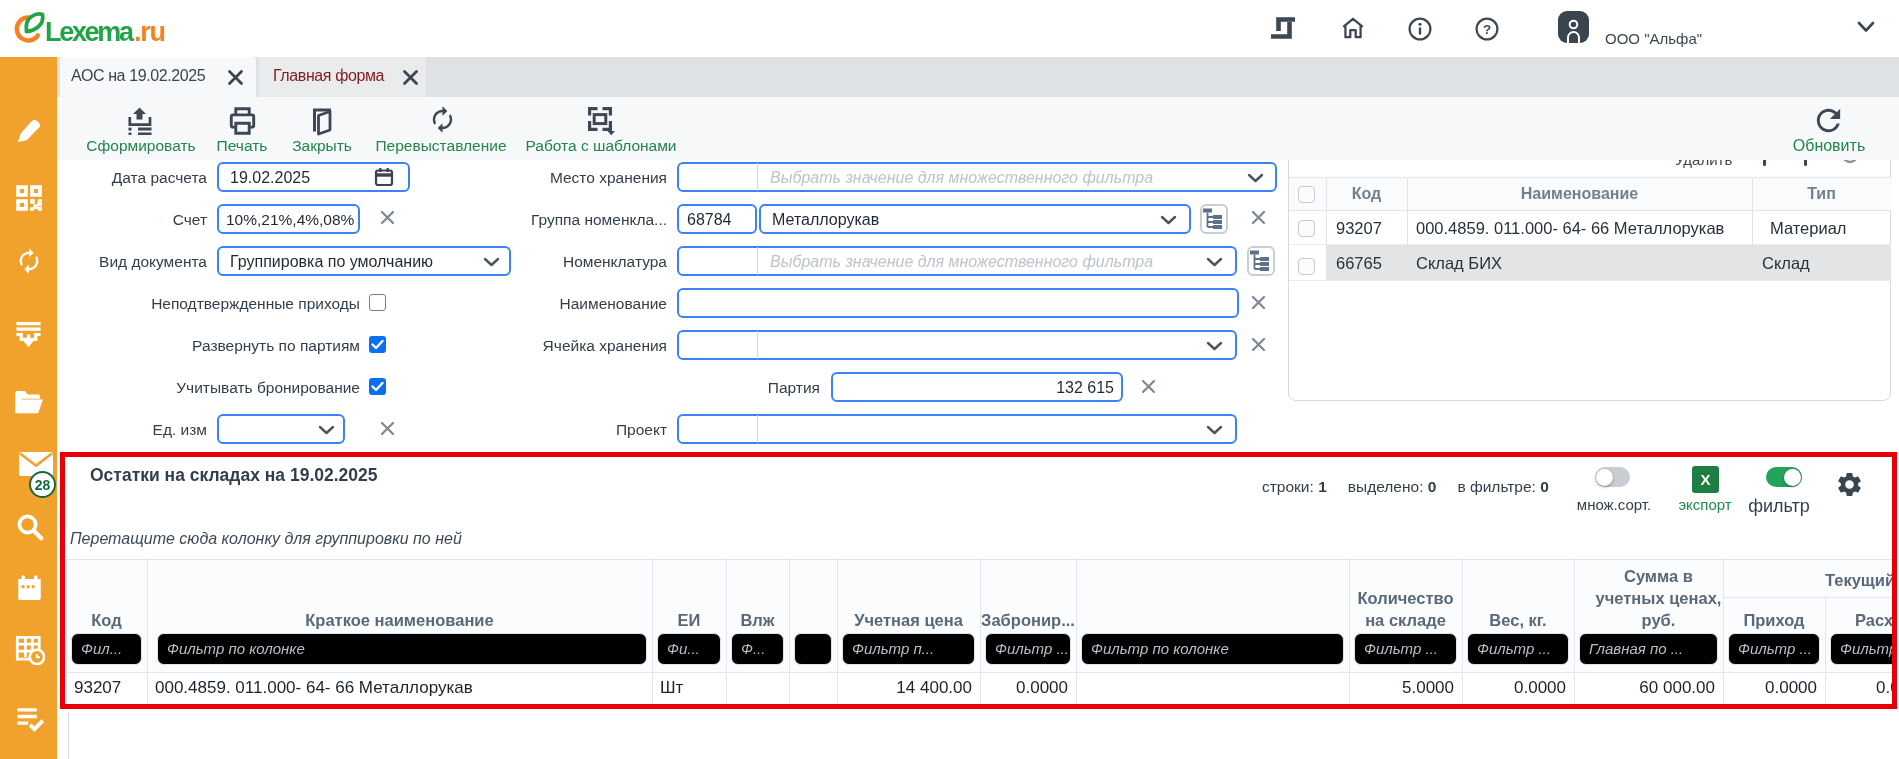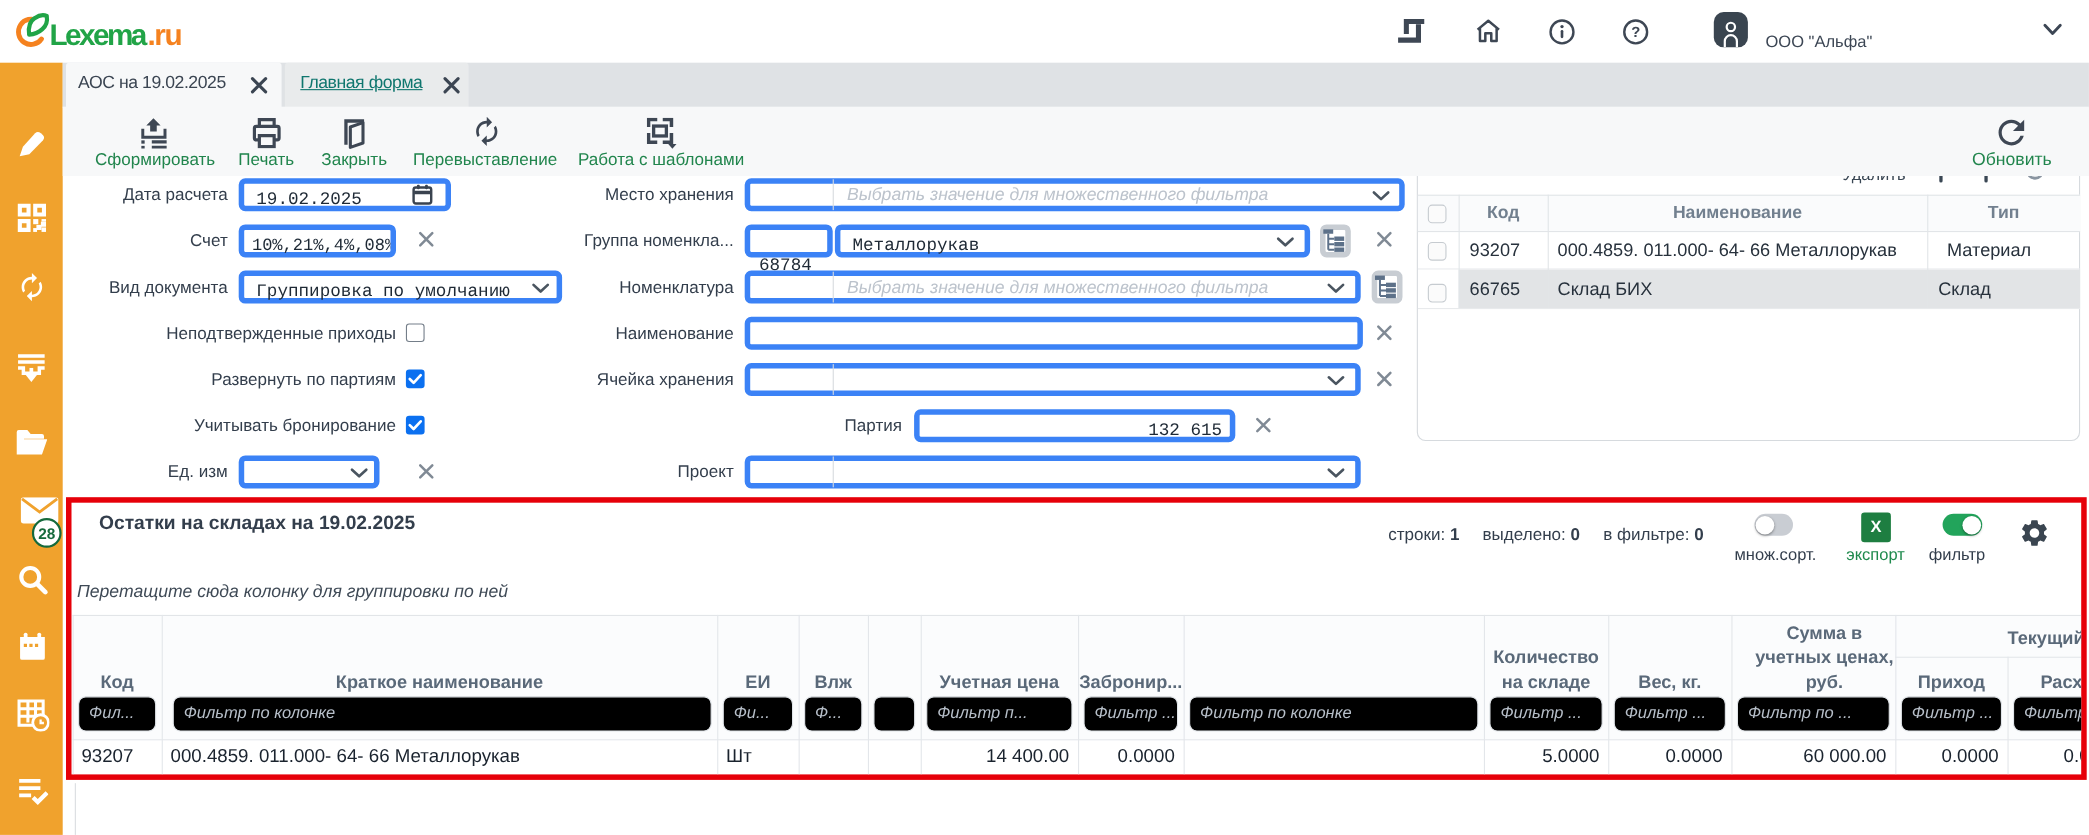--- a/index.html
+++ b/index.html
@@ -1,20 +1,20 @@
 <!DOCTYPE html>
 <html><head>
 <meta charset="utf-8">
 <style>
   * { margin:0; padding:0; box-sizing:border-box; }
   html,body { width:1899px; height:759px; background:#fff; font-family:"Liberation Sans", sans-serif; }
   #root { position:relative; width:1899px; height:759px; overflow:hidden; background:#fff; }
   .abs { position:absolute; }
   .lbl { position:absolute; font-size:15.5px; color:#333E4C; text-align:right; white-space:nowrap; }
-  .inp { position:absolute; background:#fff; border:5px solid #3b82f6; border-radius:6px; height:30px;font-family:Liberation Mono, monospace; }
+  .inp { position:absolute; background:#fff; border:2px solid #3b82f6; border-radius:6px; height:30px; }
   .itx { font-size:16px; color:#1E2935; line-height:28px; padding-left:11px; white-space:nowrap; overflow:hidden; }
   .ph  { font-style:italic; color:#BCC3CC; font-size:16px; line-height:28px; white-space:nowrap; overflow:hidden; }
   .grnlbl { position:absolute; font-size:15.5px; color:#21854D; text-align:center; white-space:nowrap; transform:translateX(-50%); }
   .seg { position:absolute; top:0; bottom:0; border-left:1px solid #E3E6EA; }
   .hd { position:absolute; font-size:16.5px; font-weight:bold; color:#5A6979; text-align:center; line-height:22px; }
   .fi { position:absolute; top:176px; height:32px; background:#000000; border:1px solid #E0E4E8; border-radius:7px; }
   .fi span { display:block; font-size:15px; font-style:italic; color:#B7BFC9; line-height:30px; padding-left:9px; white-space:nowrap; overflow:hidden; }
   .dc { position:absolute; font-size:17px; color:#1A232E; white-space:nowrap; }
 </style>
 </head>
@@ -119,21 +119,21 @@
     <path d="M 12.5 16.5 l 3.5 3.5 l 7 -7" fill="none" stroke="#fff" stroke-width="3.2"></path>
   </svg>
 
   <div class="abs" style="left:57px;top:57px;width:1842px;height:41px;background:#DFE2E5;"></div>
   <div class="abs" style="left:60px;top:57px;width:196px;height:41px;background:#F7F8F9;border-radius:3px 3px 0 0;"></div>
   <div class="abs" style="left:71px;top:67px;font-size:16px;letter-spacing:-0.4px;color:#3B4552;">АОС на 19.02.2025</div>
   <svg class="abs" style="left:227px;top:69px;" width="17" height="17">
       <path d="M2.5,2.5 L14.5,14.5 M14.5,2.5 L2.5,14.5" stroke="#3B4552" stroke-width="2.8" stroke-linecap="round"></path>
     </svg>
   <div class="abs" style="left:259px;top:57px;width:167px;height:41px;background:#E9EBEC;border-radius:3px 3px 0 0;"></div>
-  <div class="abs" style="left:273px;top:67px;font-size:16px;letter-spacing:-0.4px;color:#0f766e;text-decoration:underline;">Главная форма</div>
+  <div class="abs" style="left:273px;top:67px;font-size:16px;letter-spacing:-0.4px;color:#7f1d1d;">Главная форма</div>
   <svg class="abs" style="left:402px;top:69px;" width="17" height="17">
       <path d="M2.5,2.5 L14.5,14.5 M14.5,2.5 L2.5,14.5" stroke="#3B4552" stroke-width="2.8" stroke-linecap="round"></path>
     </svg>
 
   <div class="abs" style="left:1288px;top:140px;width:603px;height:261px;background:#fff;border:1px solid #D6DADE;border-radius:8px;z-index:2;"></div>
 
   <div class="abs" style="left:1675px;top:151px;font-size:15px;color:#3A4754;z-index:2;">Удалить</div>
   <div class="abs" style="left:1763px;top:157px;width:3px;height:9px;background:#3A4754;border-radius:1.5px;z-index:2;"></div>
   <div class="abs" style="left:1804px;top:157px;width:3px;height:9px;background:#3A4754;border-radius:1.5px;z-index:2;"></div>
   <svg class="abs" style="left:1841px;top:146px;z-index:2;" width="18" height="19" viewBox="0 0 18 19">
@@ -252,21 +252,21 @@
   <div class="lbl" style="left:460px;width:207px;top:169px;">Место хранения</div>
   <div class="inp" style="left:677px;top:162px;width:600px;"></div>
   <div class="abs" style="left:757px;top:163px;width:1px;height:28px;background:#D7DBDF;"></div>
   <div class="abs ph" style="left:770px;top:164px;">Выбрать значение для множественного фильтра</div>
   <svg class="abs" style="left:1247px;top:173px;" width="17" height="11">
       <path d="M2,2 L8.5,8 L15,2" fill="none" stroke="#4A5560" stroke-width="2.4" stroke-linecap="round" stroke-linejoin="round"></path>
     </svg>
 
   <div class="lbl" style="left:460px;width:207px;top:211px;">Группа номенкла...</div>
   <div class="inp" style="left:677px;top:204px;width:80px;">
-      <div class="itx" style="padding-left:8px;margin-top:18px;">68784</div>
+      <div class="itx" style="padding-left:8px;">68784</div>
     </div>
   <div class="inp" style="left:759px;top:204px;width:432px;">
       <div class="itx">Металлорукав</div>
     </div>
   <svg class="abs" style="left:1160px;top:215px;" width="17" height="11">
       <path d="M2,2 L8.5,8 L15,2" fill="none" stroke="#4A5560" stroke-width="2.4" stroke-linecap="round" stroke-linejoin="round"></path>
     </svg>
   <div class="inp" style="left:1200px;top:204px;width:28px;height:30px;border-color:#C8CDD3;"></div>
   <svg class="abs" style="left:1202px;top:206px;" width="24" height="24" viewBox="0 0 24 24">
     <rect x="1" y="2.5" width="9" height="4" fill="#5D7189"></rect>
@@ -332,21 +332,21 @@
 
     <div class="abs" style="left:1530px;top:10px;width:35px;height:20px;background:#C9CDD3;border-radius:10px;"></div>
     <div class="abs" style="left:1531px;top:11.5px;width:17px;height:17px;background:#fff;border-radius:50%;box-shadow:0 1px 2.5px rgba(0,0,0,0.4);"></div>
     <div class="abs" style="left:1549px;top:39px;font-size:15px;color:#333E4C;transform:translateX(-50%);">множ.сорт.</div>
 
     <div class="abs" style="left:1627px;top:9px;width:27px;height:27px;background:#1E7E41;border-radius:3px;color:#fff;font-weight:bold;font-size:15px;display:flex;align-items:center;justify-content:center;">X</div>
     <div class="abs" style="left:1640px;top:39px;font-size:15px;color:#1F8A4D;transform:translateX(-50%);">экспорт</div>
 
     <div class="abs" style="left:1701px;top:10px;width:36px;height:20px;background:#22A45B;border-radius:10px;"></div>
     <div class="abs" style="left:1719px;top:11.5px;width:17px;height:17px;background:#fff;border-radius:50%;box-shadow:0 1px 2.5px rgba(0,0,0,0.4);"></div>
-    <div class="abs" style="left:1714px;top:39px;font-size:15px;color:#333E4C;transform:translateX(-50%);text-align:right;">фильтр</div>
+    <div class="abs" style="left:1714px;top:39px;font-size:18px;color:#333E4C;transform:translateX(-50%);text-align:right;">фильтр</div>
 
     <svg class="abs" style="left:1770px;top:13px;" width="29" height="29" viewBox="0 0 24 24">
       <path fill="#3A4550" d="M19.14 12.94c.04-.3.06-.61.06-.94 0-.32-.02-.64-.07-.94l2.03-1.58c.18-.14.23-.41.12-.61l-1.92-3.32c-.12-.22-.37-.29-.59-.22l-2.39.96c-.5-.38-1.03-.7-1.62-.94l-.36-2.54c-.04-.24-.24-.41-.48-.41h-3.84c-.24 0-.43.17-.47.41l-.36 2.54c-.59.24-1.13.57-1.62.94l-2.39-.96c-.22-.08-.47 0-.59.22L2.74 8.87c-.12.21-.08.47.12.61l2.03 1.58c-.05.3-.09.63-.09.94s.02.64.07.94l-2.03 1.58c-.18.14-.23.41-.12.61l1.92 3.32c.12.22.37.29.59.22l2.39-.96c.5.38 1.03.7 1.62.94l.36 2.54c.05.24.24.41.48.41h3.84c.24 0 .44-.17.47-.41l.36-2.54c.59-.24 1.13-.56 1.62-.94l2.39.96c.22.08.47 0 .59-.22l1.92-3.32c.12-.22.07-.47-.12-.61l-2.01-1.58zM12 15.6c-1.98 0-3.6-1.62-3.6-3.6s1.62-3.6 3.6-3.6 3.6 1.62 3.6 3.6-1.62 3.6-3.6 3.6z"></path>
     </svg>
     <div class="abs" style="left:5px;top:73px;font-size:16px;font-style:italic;color:#3F4A56;">Перетащите сюда колонку для группировки по ней</div>
 
     <div class="abs" style="left:1px;top:102px;width:1826px;height:114px;background:#FBFCFD;border-top:1px solid #E2E5E8;border-bottom:1px solid #E5E8EB;"></div>
 
     <div class="seg" style="left:1px;top:102px;height:145px;bottom:auto;"></div>
     <div class="seg" style="left:82px;top:102px;height:145px;bottom:auto;"></div>
@@ -398,21 +398,21 @@
     <div class="fi" style="left:1016px;width:263px;">
         <span>Фильтр по колонке</span>
       </div>
     <div class="fi" style="left:1289px;width:103px;">
         <span>Фильтр ...</span>
       </div>
     <div class="fi" style="left:1402px;width:102px;">
         <span>Фильтр ...</span>
       </div>
     <div class="fi" style="left:1514px;width:139px;">
-        <span>Фильтр по ...</span>
+        <span>Главная по ...</span>
       </div>
     <div class="fi" style="left:1663px;width:92px;">
         <span>Фильтр ...</span>
       </div>
     <div class="fi" style="left:1765px;width:140px;">
         <span>Фильтр ...</span>
       </div>
 
     <div class="dc" style="left:9px;top:221px;">93207</div>
     <div class="dc" style="left:90px;top:221px;">000.4859. 011.000- 64- 66 Металлорукав</div>

